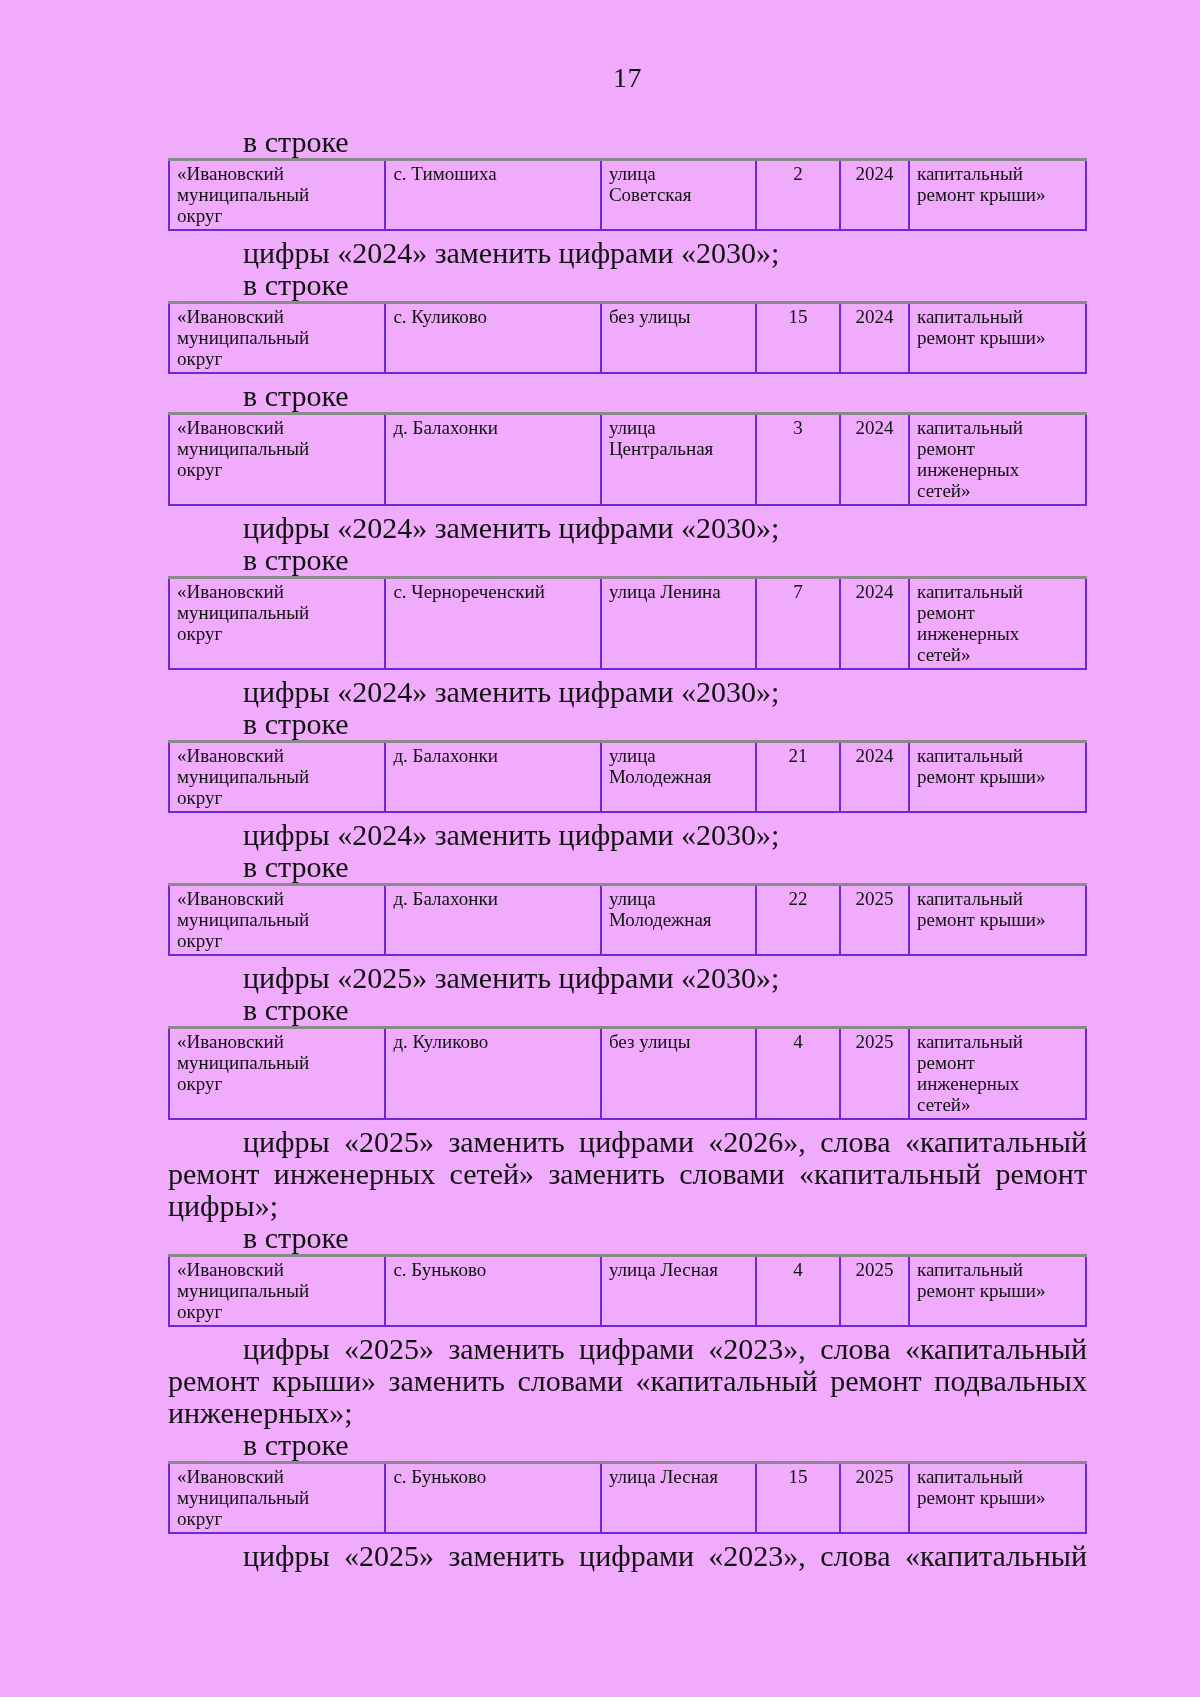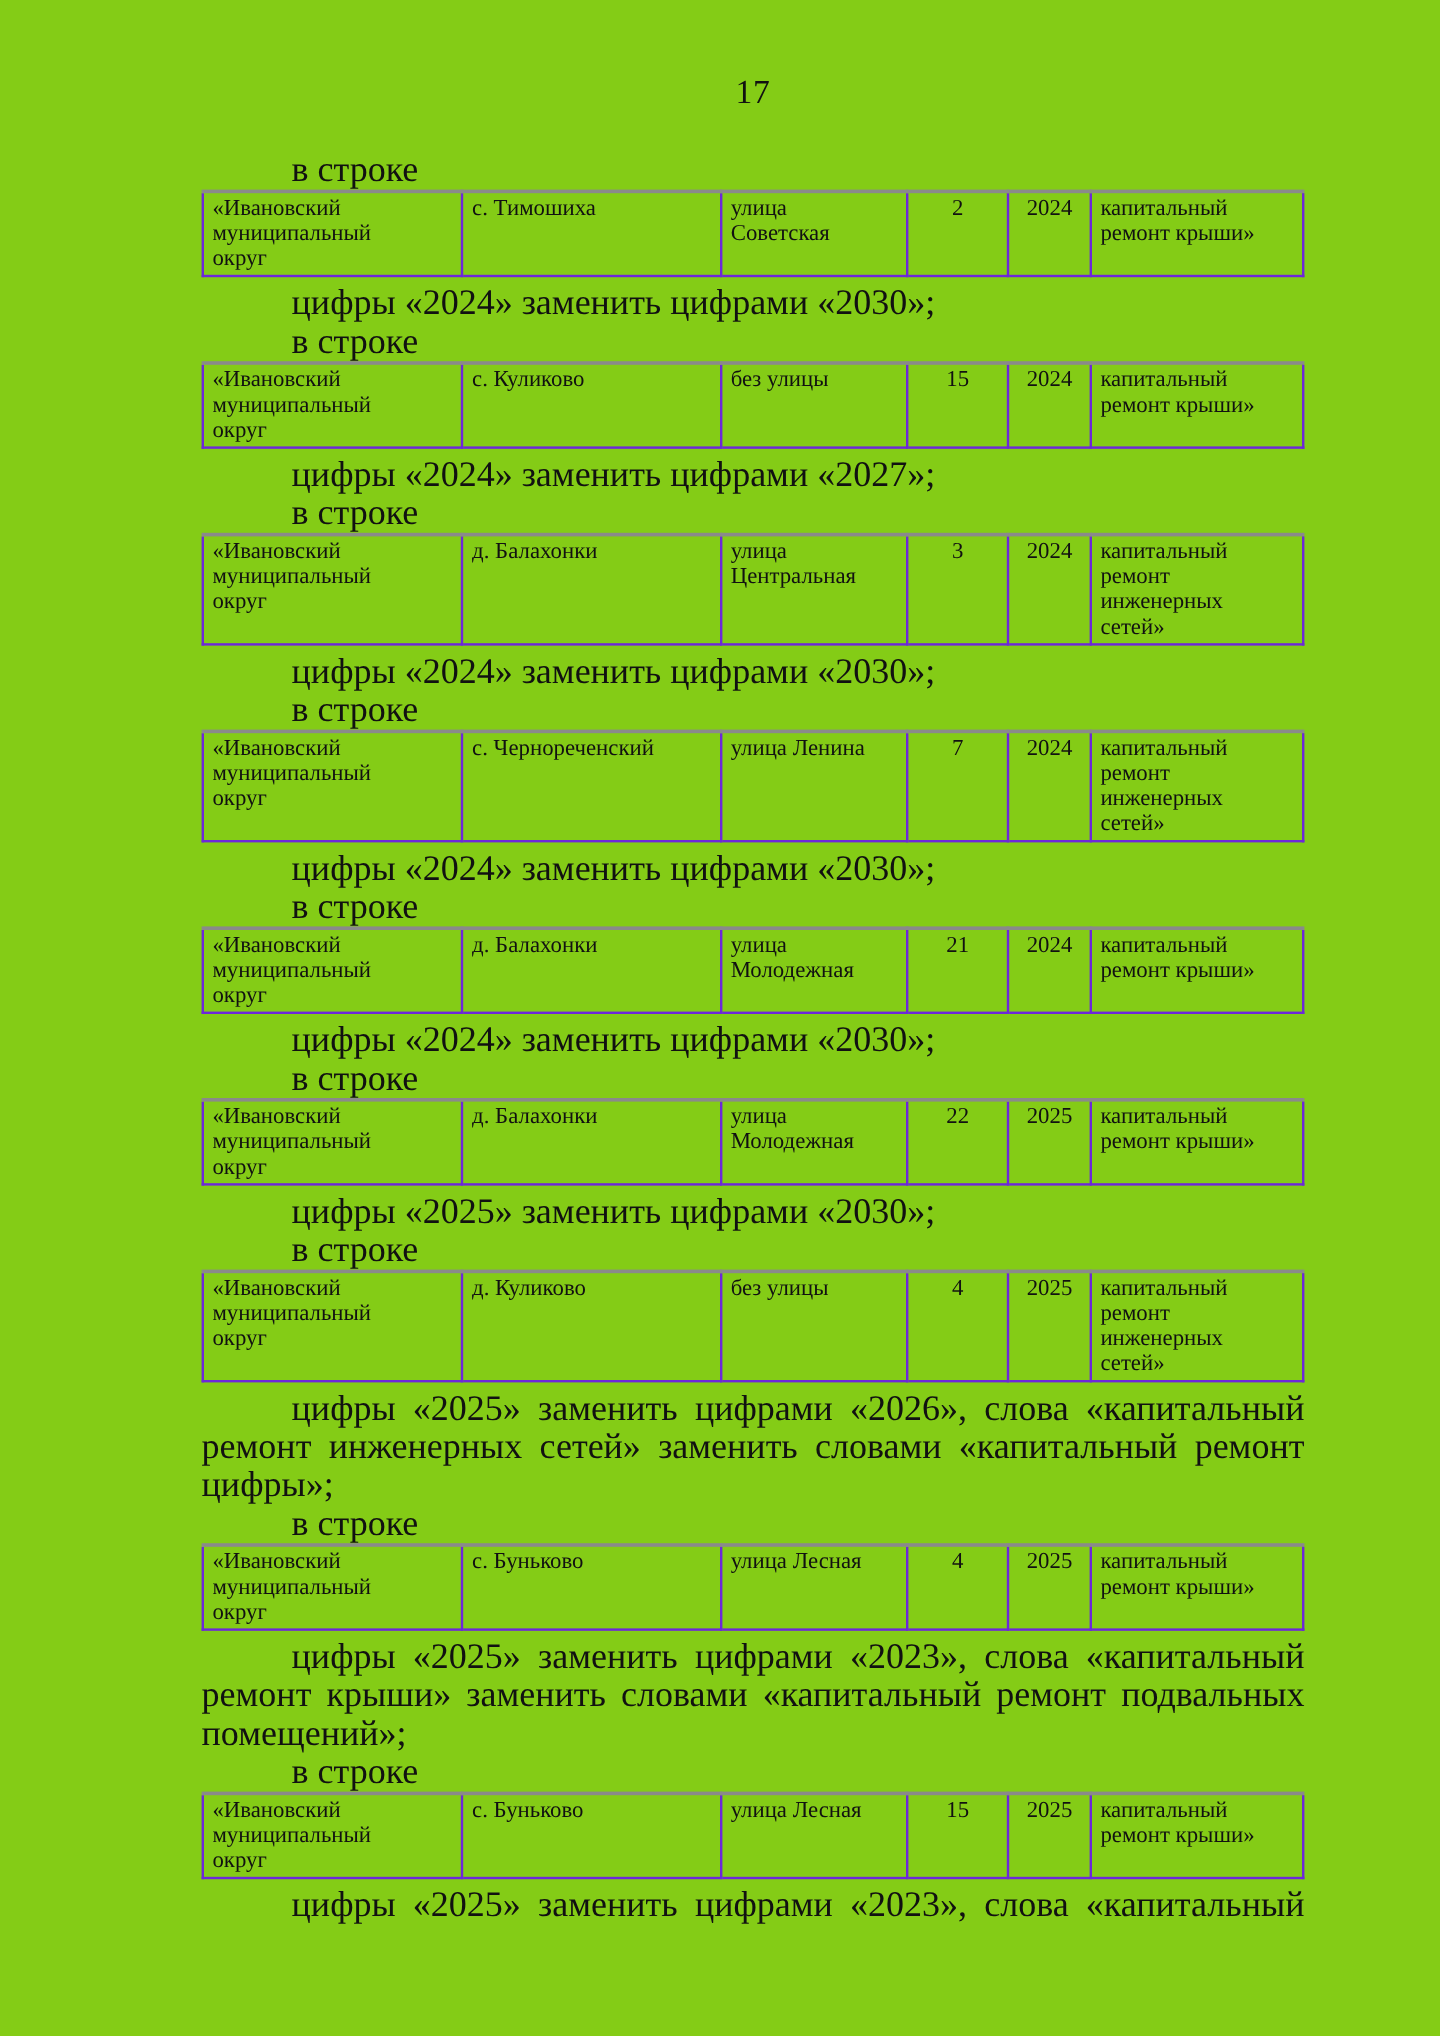--- a/index.html
+++ b/index.html
@@ -1,20 +1,20 @@
 <!DOCTYPE html>
 <html lang="ru"><head>
 <meta charset="utf-8">
 <style>
   html, body { margin: 0; padding: 0; background: #ffffff; }
   .page {
     position: relative;
     width: 1200px;
     height: 1697px;
-    background: #84cc16;
+    background: #f0abfc;
     color: #111111;
     font-family: "Liberation Serif", "DejaVu Serif", serif;
     overflow: hidden;
     box-sizing: border-box;
     padding: 62px 113px 0 168px;
   }
   .pageno {
     text-align: center;
     font-size: 28px;
     line-height: 32px;
@@ -109,21 +109,20 @@
 округ</td>
       <td>с. Куликово</td>
       <td>без улицы</td>
       <td class="num">15</td>
       <td class="num">2024</td>
       <td>капитальный
 ремонт крыши»</td>
     </tr>
   </tbody>
     </table>
-  <div class="line indent">цифры «2024» заменить цифрами «2027»;</div>
 
   <div class="line indent">в строке</div>
   <table class="amend">
     <colgroup>
         <col class="w1">
         <col class="w2">
         <col class="w3">
         <col class="w4">
         <col class="w5">
         <col class="w6">
@@ -278,21 +277,21 @@
       <td>улица Лесная</td>
       <td class="num">4</td>
       <td class="num">2025</td>
       <td>капитальный
 ремонт крыши»</td>
     </tr>
   </tbody>
     </table>
   <div class="line indent just">цифры «2025» заменить цифрами «2023», слова «капитальный</div>
   <div class="line just">ремонт крыши» заменить словами «капитальный ремонт подвальных</div>
-  <div class="line wrapok">помещений»;</div>
+  <div class="line wrapok">инженерных»;</div>
 
   <div class="line indent">в строке</div>
   <table class="amend">
     <colgroup>
         <col class="w1">
         <col class="w2">
         <col class="w3">
         <col class="w4">
         <col class="w5">
         <col class="w6">

